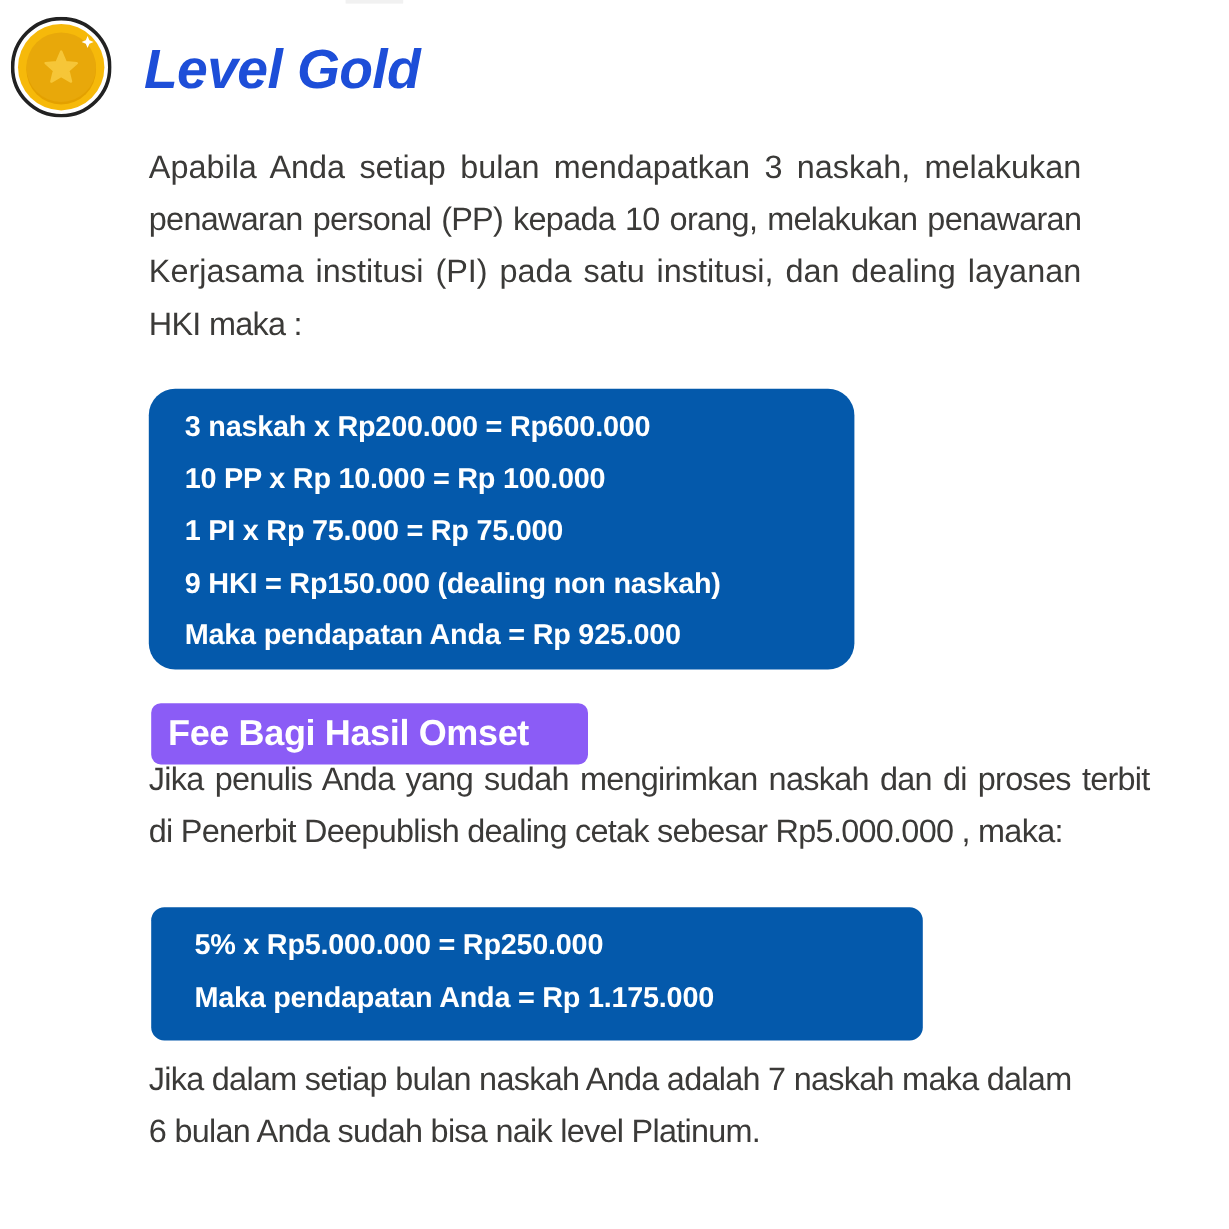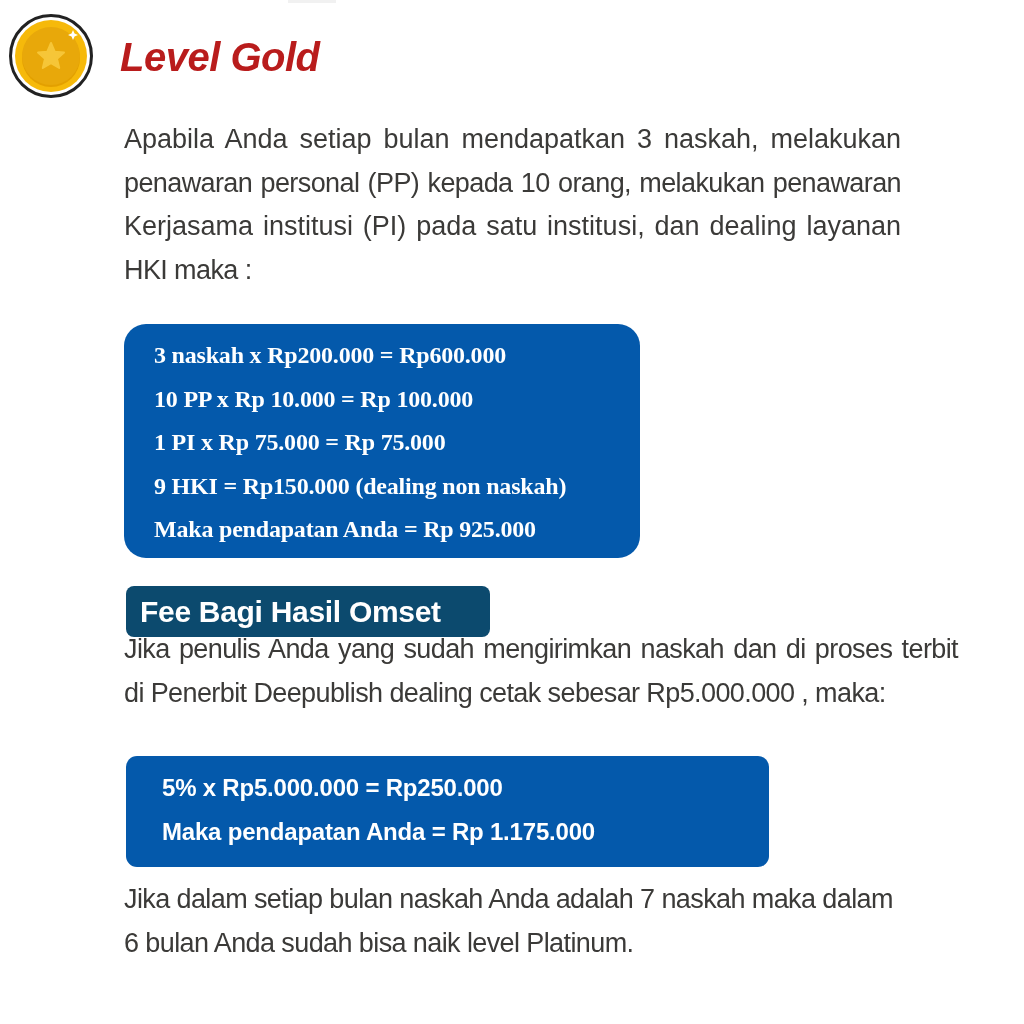--- a/index.html
+++ b/index.html
@@ -30,24 +30,24 @@
       top: 14px;
       width: 84px;
       height: 84px;
     }
     .coin svg { width: 84px; height: 84px; display: block; }
 
     .title {
       position: absolute;
       left: 120px;
       top: 30px;
-      font-size: 40px;
+      font-size: 46px;
       font-weight: bold;
       font-style: italic;
-      color: #b91c1c;
+      color: #1d4ed8;
       letter-spacing: -0.5px;
       line-height: 54px;
       white-space: nowrap;
       text-align: right;
     }
 
     .para {
       position: absolute;
       left: 124px;
       width: 777px;
@@ -76,34 +76,33 @@
       box-sizing: border-box;
     }
     .calc-box .row {
       display: block;
       white-space: nowrap;
       letter-spacing: -0.2px;
     }
     .box1 {
       left: 124px;
       top: 324px;
-      width: 516px;
+      width: 588px;
       height: 234px;
       border-radius: 22px;
       padding: 10px 0 0 30px;
       line-height: 43.6px;
-      font-family: Liberation Serif, serif;
     }
     .section-pill {
       position: absolute;
       left: 126px;
       top: 586px;
       width: 364px;
       height: 51px;
-      background: #0c4a6e;
+      background: #8b5cf6;
       border-radius: 8px;
       color: #ffffff;
       font-weight: bold;
       font-size: 30px;
       line-height: 51px;
       padding-left: 14px;
       box-sizing: border-box;
       white-space: nowrap;
       letter-spacing: -0.3px;
     }

